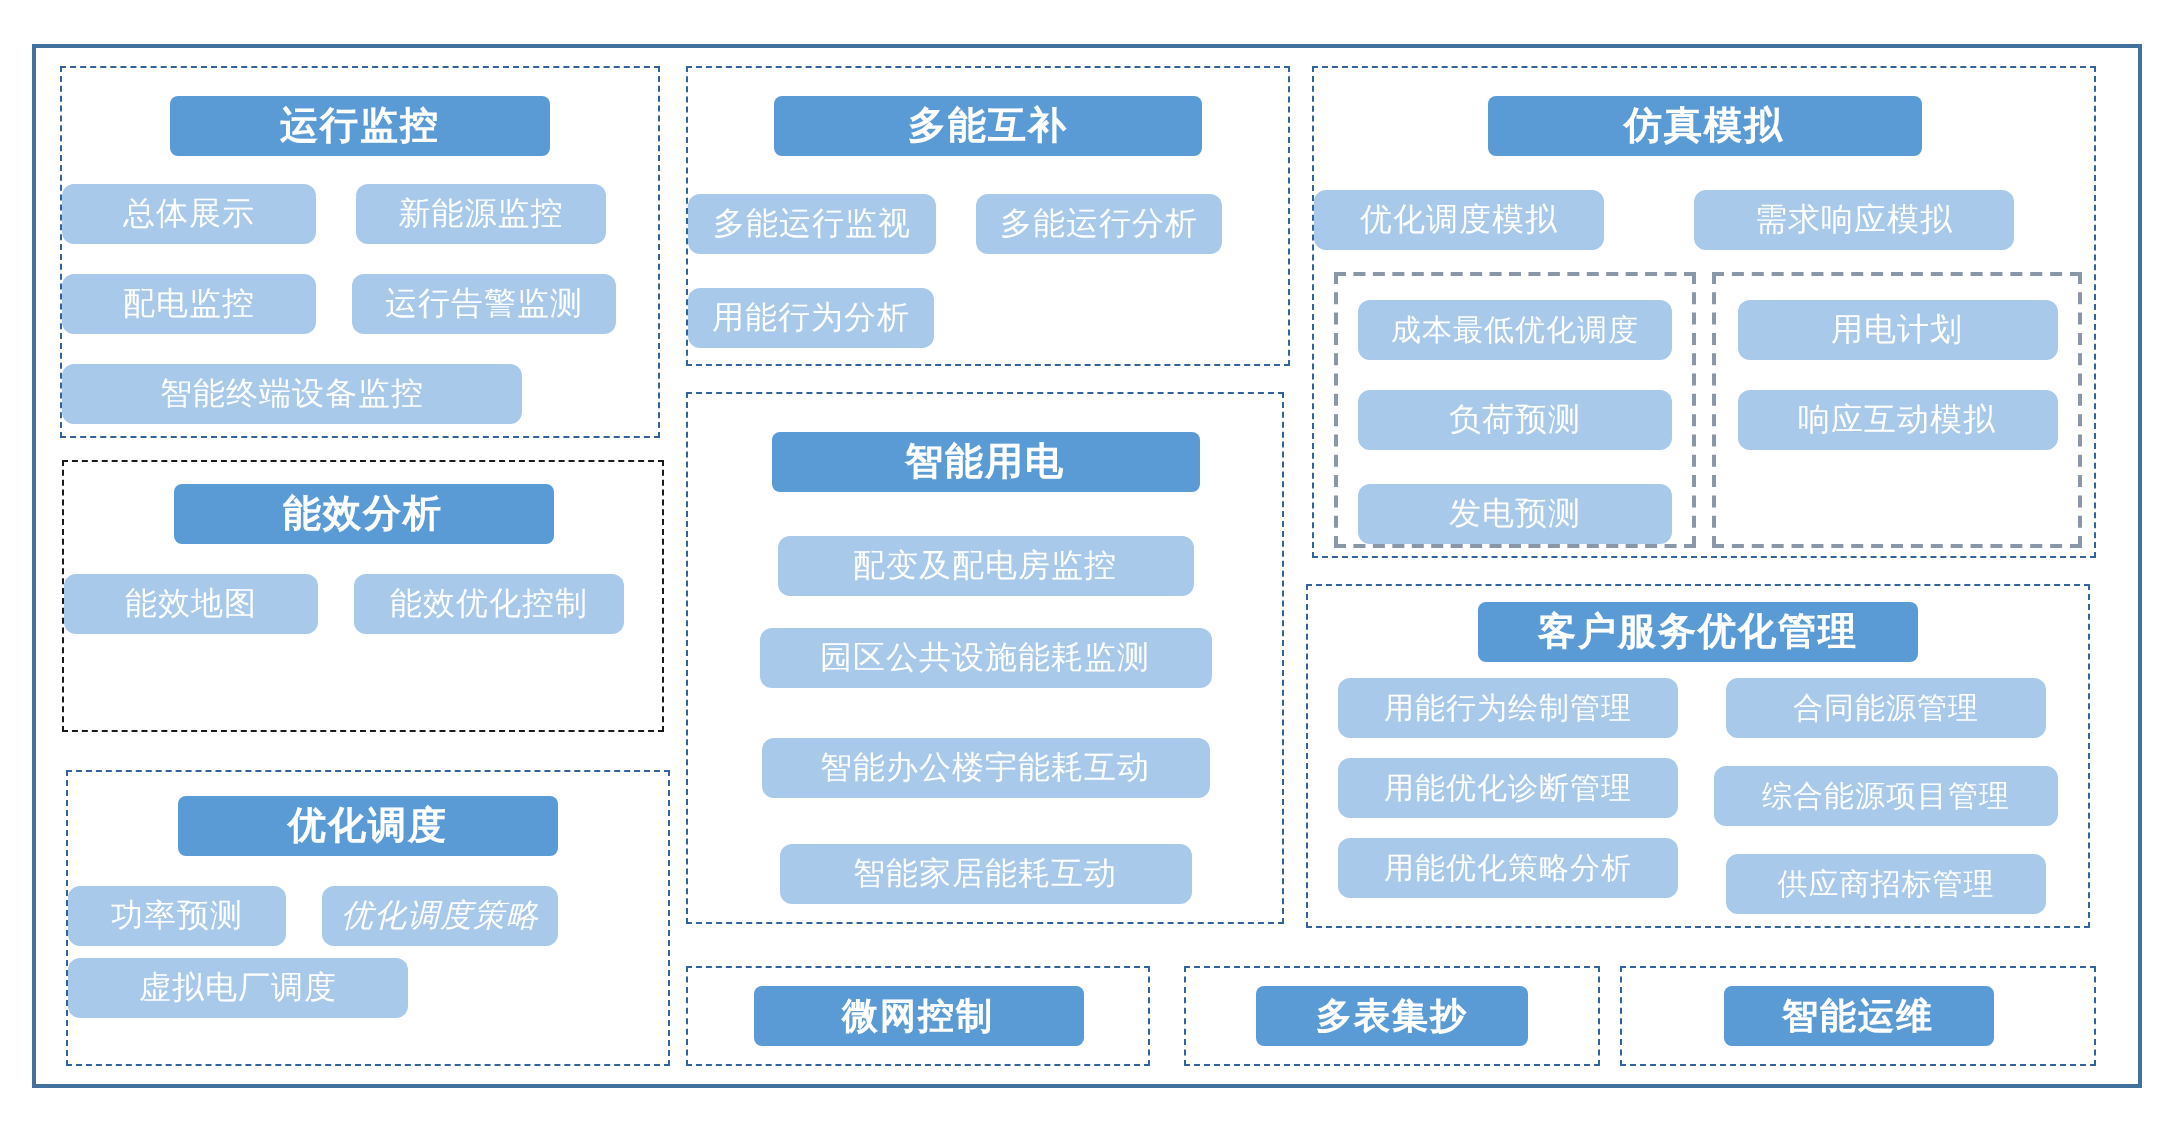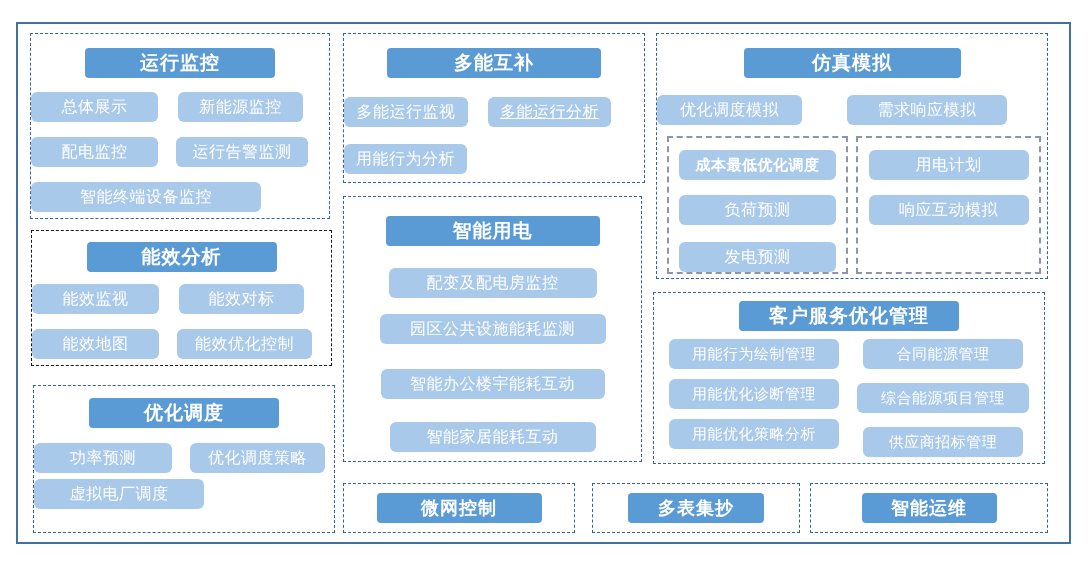--- a/index.html
+++ b/index.html
@@ -50,46 +50,42 @@
       <div class="item" style="width:127px;">配电监控</div>
       <div class="item" style="width:132px;">运行告警监测</div>
     </div>
     <div class="row" style="margin-top:15px;">
       <div class="item" style="width:230px;">智能终端设备监控</div>
     </div>
   </section>
 
   <section class="panel black" id="p-ee" style="padding-top:11px;">
     <div class="hdr" style="width:190px;">能效分析</div>
-    <div class="row" style="gap:20px;margin-top:12px;">
-      <div class="item" style="width:127px;">能效监视</div>
-      <div class="item" style="width:125px;">能效对标</div>
-    </div>
     <div class="row" style="gap:18px;margin-top:15px;">
       <div class="item" style="width:127px;">能效地图</div>
       <div class="item" style="width:135px;">能效优化控制</div>
     </div>
   </section>
 
   <section class="panel" id="p-od" style="padding-top:12px;">
     <div class="hdr" style="width:190px;">优化调度</div>
     <div class="row" style="gap:18px;margin-top:15px;">
-      <div class="item" style="width:138px;">功率预测</div>
-      <div class="item" style="width:135px;">优化调度策略</div>
+      <div class="item" style="width:109px;">功率预测</div>
+      <div class="item" style="width:118px;font-style:italic;">优化调度策略</div>
     </div>
     <div class="row" style="margin-top:6px;">
       <div class="item" style="width:170px;">虚拟电厂调度</div>
     </div>
   </section>
 
   <section class="panel" id="p-me" style="padding-top:14px;">
     <div class="hdr" style="width:214px;">多能互补</div>
     <div class="row" style="gap:20px;margin-top:19px;">
       <div class="item" style="width:124px;">多能运行监视</div>
-      <div class="item" style="width:123px;text-decoration:underline;">多能运行分析</div>
+      <div class="item" style="width:123px;">多能运行分析</div>
     </div>
     <div class="row" style="margin-top:17px;">
       <div class="item" style="width:123px;">用能行为分析</div>
     </div>
   </section>
 
   <section class="panel" id="p-sp" style="padding-top:19px;">
     <div class="hdr" style="width:214px;">智能用电</div>
     <div class="item" style="width:208px;margin-top:22px;">配变及配电房监控</div>
     <div class="item" style="width:226px;margin-top:16px;">园区公共设施能耗监测</div>
@@ -102,21 +98,21 @@
   </section>
 
   <section class="panel" id="p-sim" style="padding-top:14px;">
     <div class="hdr" style="width:217px;">仿真模拟</div>
     <div class="row" style="gap:45px;margin-top:17px;">
       <div class="item" style="width:145px;">优化调度模拟</div>
       <div class="item" style="width:160px;">需求响应模拟</div>
     </div>
     <div class="cols" style="padding:0 8px 0 10px;gap:8px;margin-top:11px;">
       <div class="subbox" style="width:181px;height:138px;padding-top:12px;">
-        <div class="item" style="width:157px;font-size:15px;font-weight:bold;">成本最低优化调度</div>
+        <div class="item" style="width:157px;font-size:15px;">成本最低优化调度</div>
         <div class="item" style="width:157px;margin-top:15px;">负荷预测</div>
         <div class="item" style="width:157px;margin-top:17px;">发电预测</div>
       </div>
       <div class="subbox" style="width:185px;height:138px;padding-top:12px;">
         <div class="item" style="width:160px;">用电计划</div>
         <div class="item" style="width:160px;margin-top:15px;">响应互动模拟</div>
       </div>
     </div>
   </section>
 

